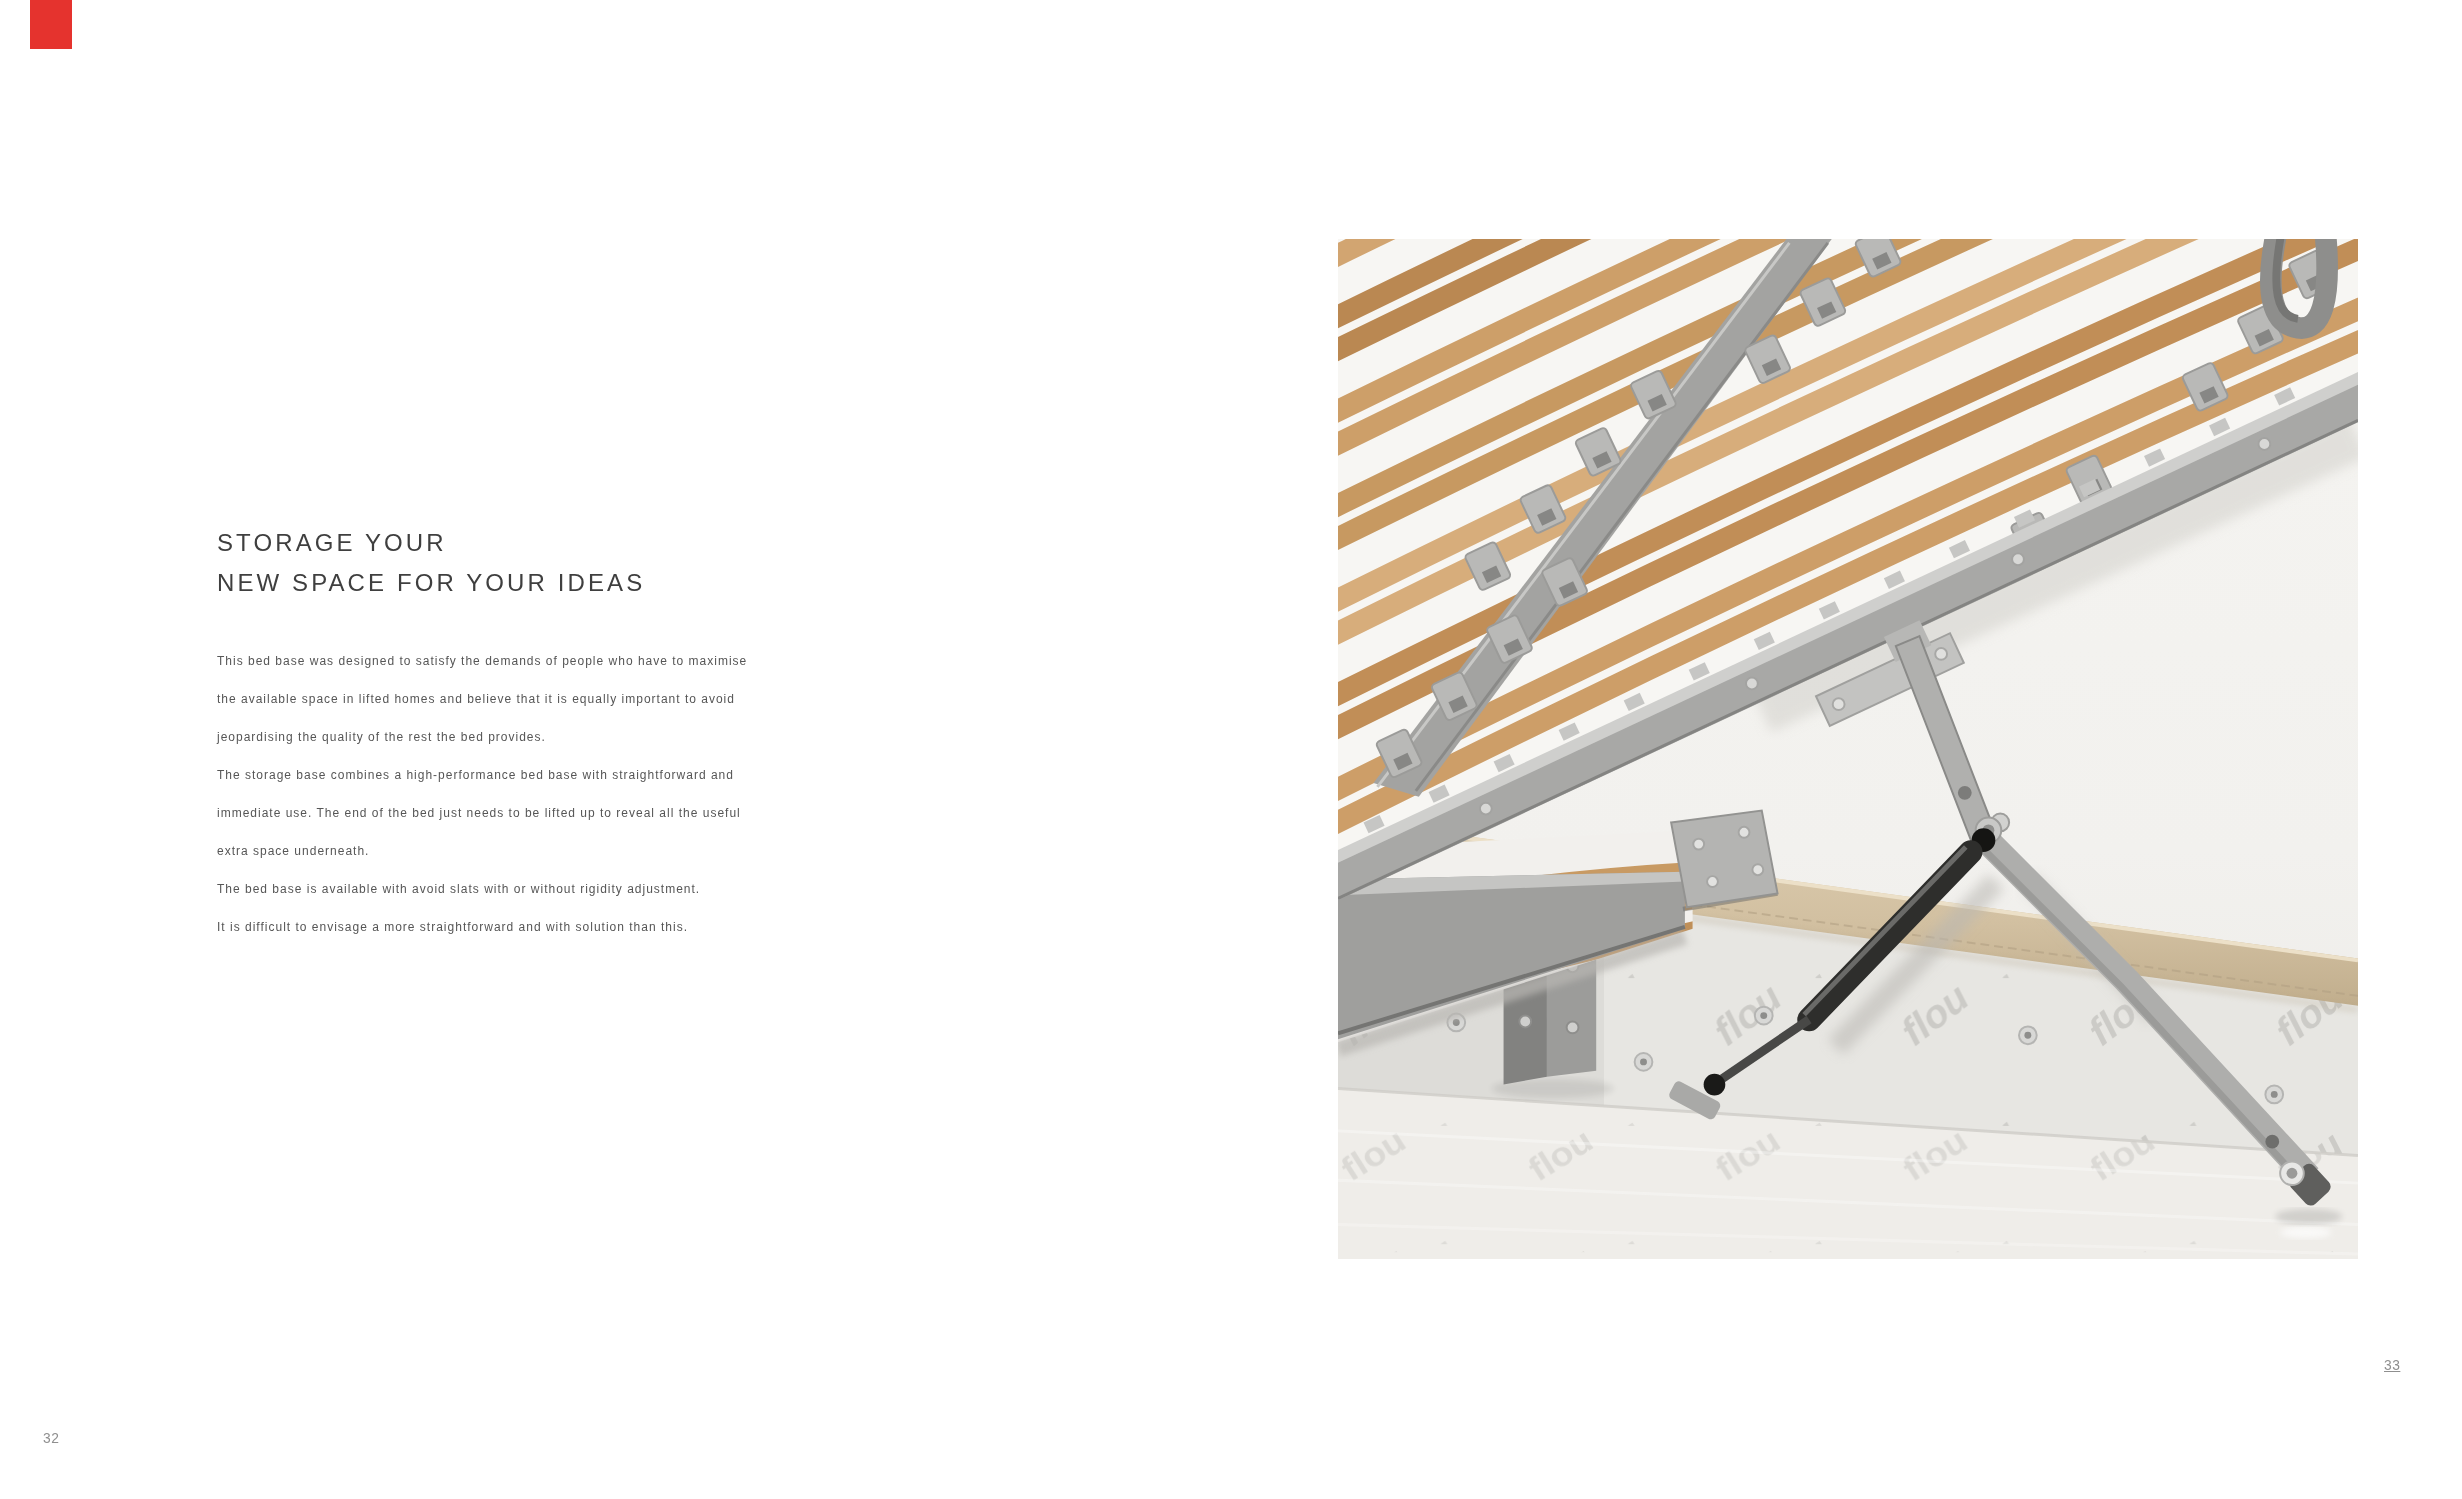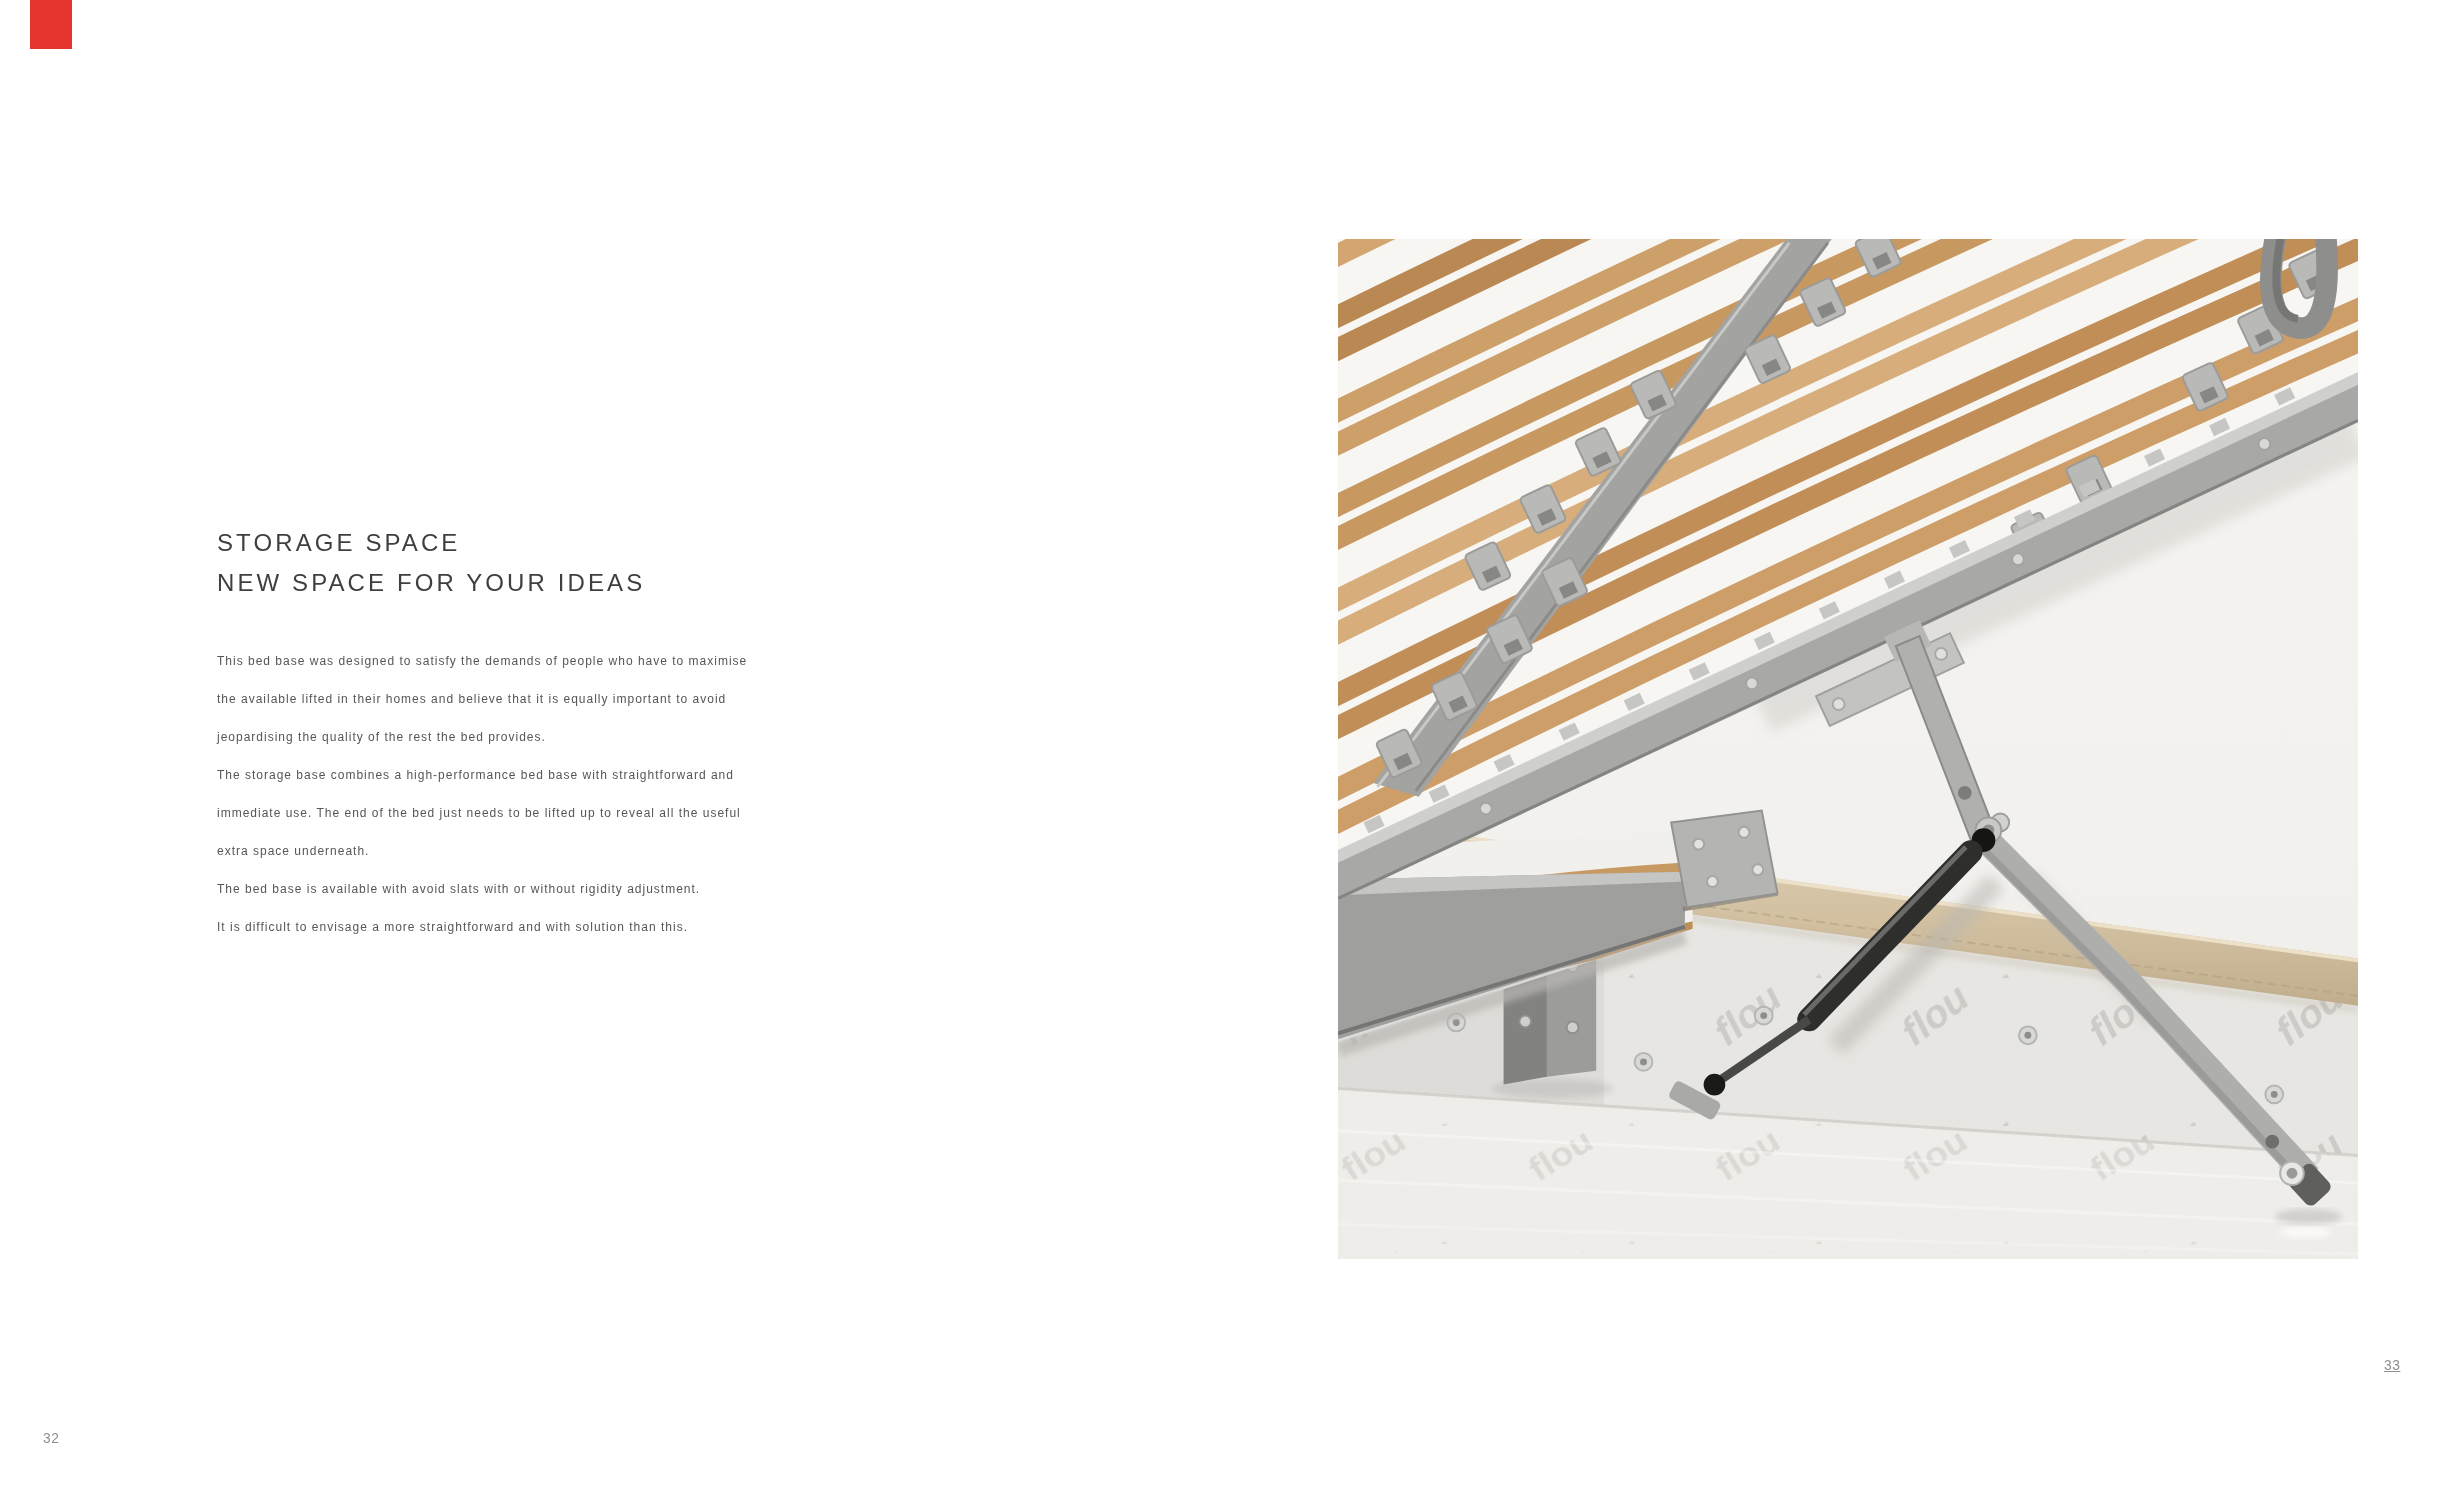--- a/index.html
+++ b/index.html
@@ -19,26 +19,26 @@
 </style>
 </head>
 <body>
 
 <div class="spread">
 
   <div class="red-tab" style="background: rgb(229, 51, 46);"></div>
 
   <section>
     <div class="heading">
-      <div>STORAGE SPACE</div>
+      <div>STORAGE YOUR</div>
       <div>NEW SPACE FOR YOUR IDEAS</div>
     </div>
     <div class="body-block">
         <div class="bodyline">This bed base was designed to satisfy the demands of people who have to maximise</div>
-        <div class="bodyline">the available lifted in their homes and believe that it is equally important to avoid</div>
+        <div class="bodyline">the available space in lifted homes and believe that it is equally important to avoid</div>
         <div class="bodyline">jeopardising the quality of the rest the bed provides.</div>
         <div class="bodyline">The storage base combines a high-performance bed base with straightforward and</div>
         <div class="bodyline">immediate use. The end of the bed just needs to be lifted up to reveal all the useful</div>
         <div class="bodyline">extra space underneath.</div>
         <div class="bodyline">The bed base is available with avoid slats with or without rigidity adjustment.</div>
         <div class="bodyline">It is difficult to envisage a more straightforward and with solution than this.</div>
       </div>
   </section>
 
   <div class="pagenum pn-left">32</div>

